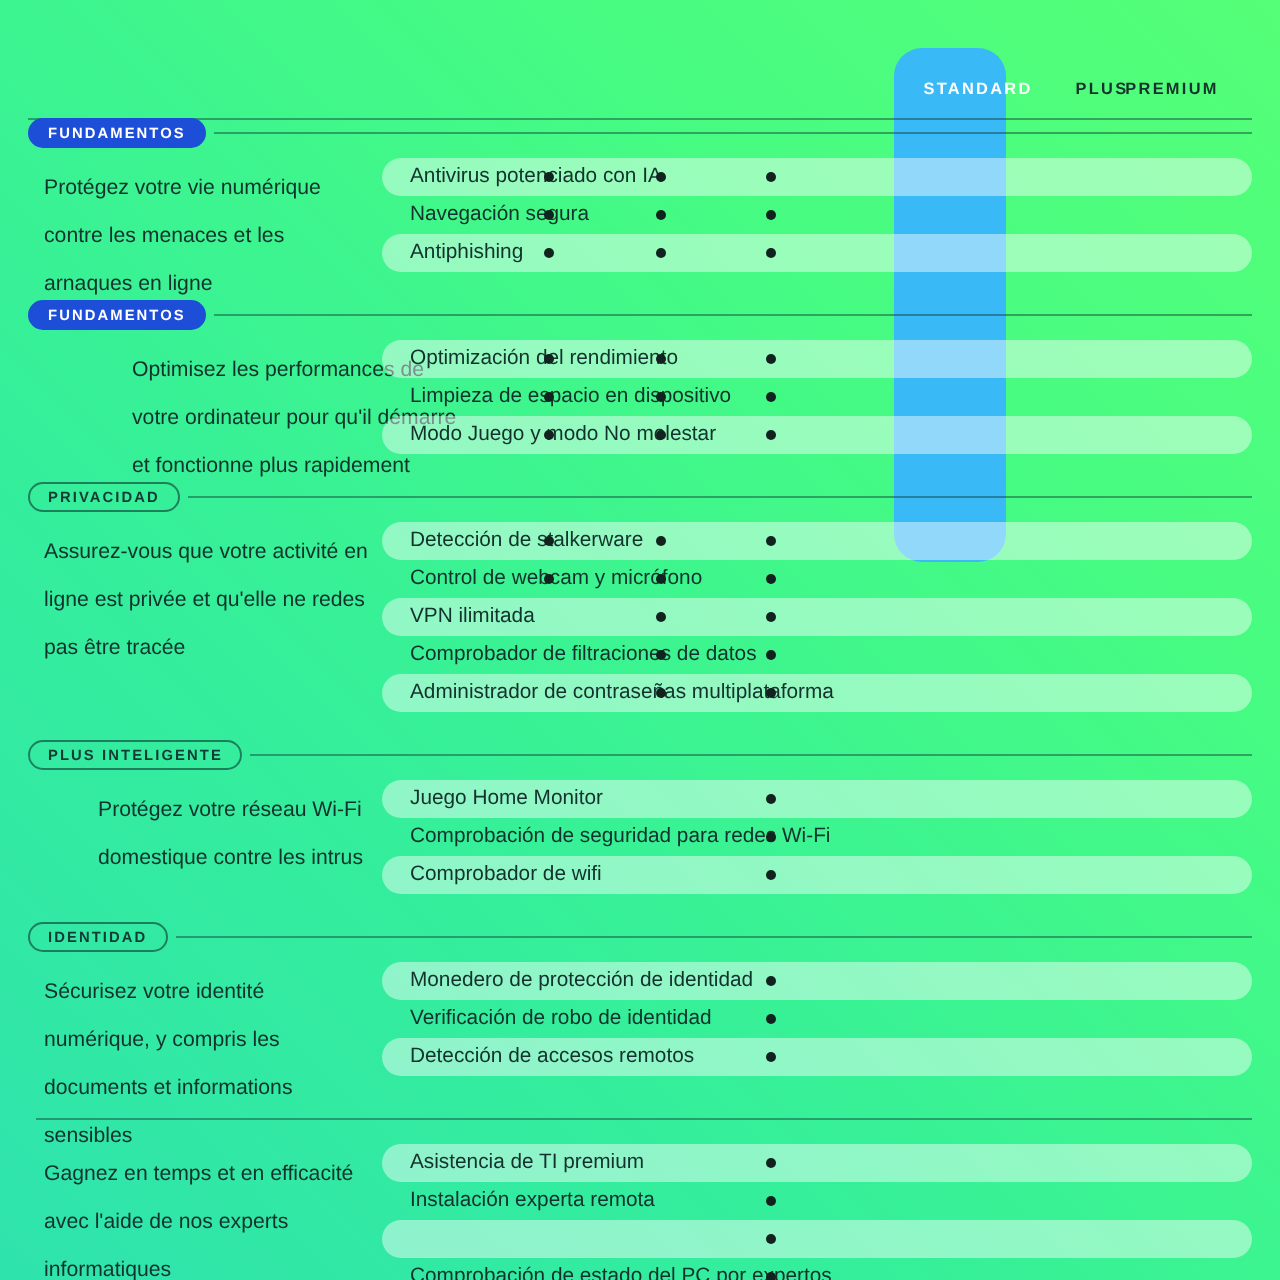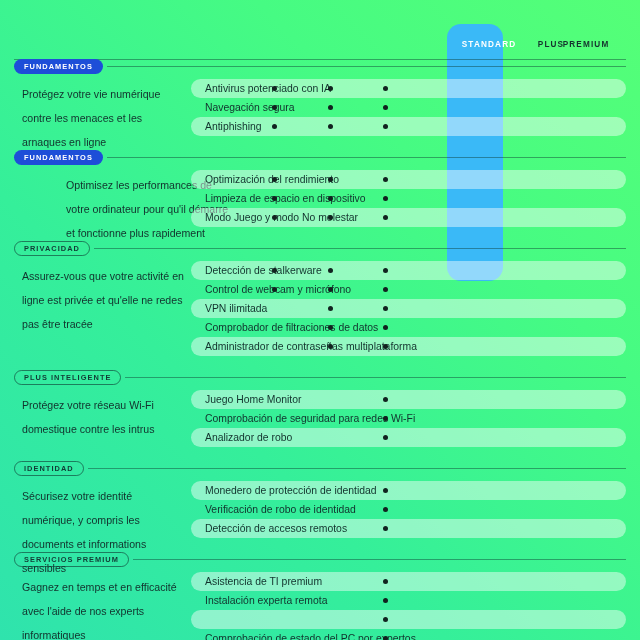--- a/index.html
+++ b/index.html
@@ -172,32 +172,32 @@
             <span class="dot p"></span>
             <span class="dot pr"></span>
           </div>
         </div>
       </div>
       <div class="section" style="top: 369px;">
         <div class="sec-head">
           <span class="pill outline">PLUS INTELIGENTE</span>
           <span class="sec-line"></span>
         </div>
-        <div class="sec-desc" style="top: 24px;">Protégez votre réseau Wi-Fi domestique contre les intrus</div>
+        <div class="sec-desc" style="top: 24px; margin-left: 27px;">Protégez votre réseau Wi-Fi domestique contre les intrus</div>
         <div class="rows" style="top: 21px;">
           <div class="row tint">
             <span class="row-label">Juego Home Monitor</span>
             <span class="dot pr"></span>
           </div>
           <div class="row">
             <span class="row-label">Comprobación de seguridad para redes Wi-Fi</span>
             <span class="dot pr"></span>
           </div>
           <div class="row tint">
-            <span class="row-label">Analizador de robo</span>
+            <span class="row-label">Comprobador de wifi</span>
             <span class="dot pr"></span>
           </div>
         </div>
       </div>
       <div class="section" style="top: 460px;">
         <div class="sec-head">
           <span class="pill outline">IDENTIDAD</span>
           <span class="sec-line"></span>
         </div>
         <div class="sec-desc" style="top: 24px;">Sécurisez votre identité numérique, y compris les documents et informations sensibles</div>
@@ -211,21 +211,20 @@
             <span class="dot pr"></span>
           </div>
           <div class="row tint">
             <span class="row-label">Detección de accesos remotos</span>
             <span class="dot pr"></span>
           </div>
         </div>
       </div>
       <div class="section" style="top: 551px;">
         <div class="sec-head">
-          <span class="pill outline">SERVICIOS PREMIUM</span>
           <span class="sec-line"></span>
         </div>
         <div class="sec-desc" style="top: 24px;">Gagnez en temps et en efficacité avec l'aide de nos experts informatiques</div>
         <div class="rows" style="top: 21px;">
           <div class="row tint">
             <span class="row-label">Asistencia de TI premium</span>
             <span class="dot pr"></span>
           </div>
           <div class="row">
             <span class="row-label">Instalación experta remota</span>

